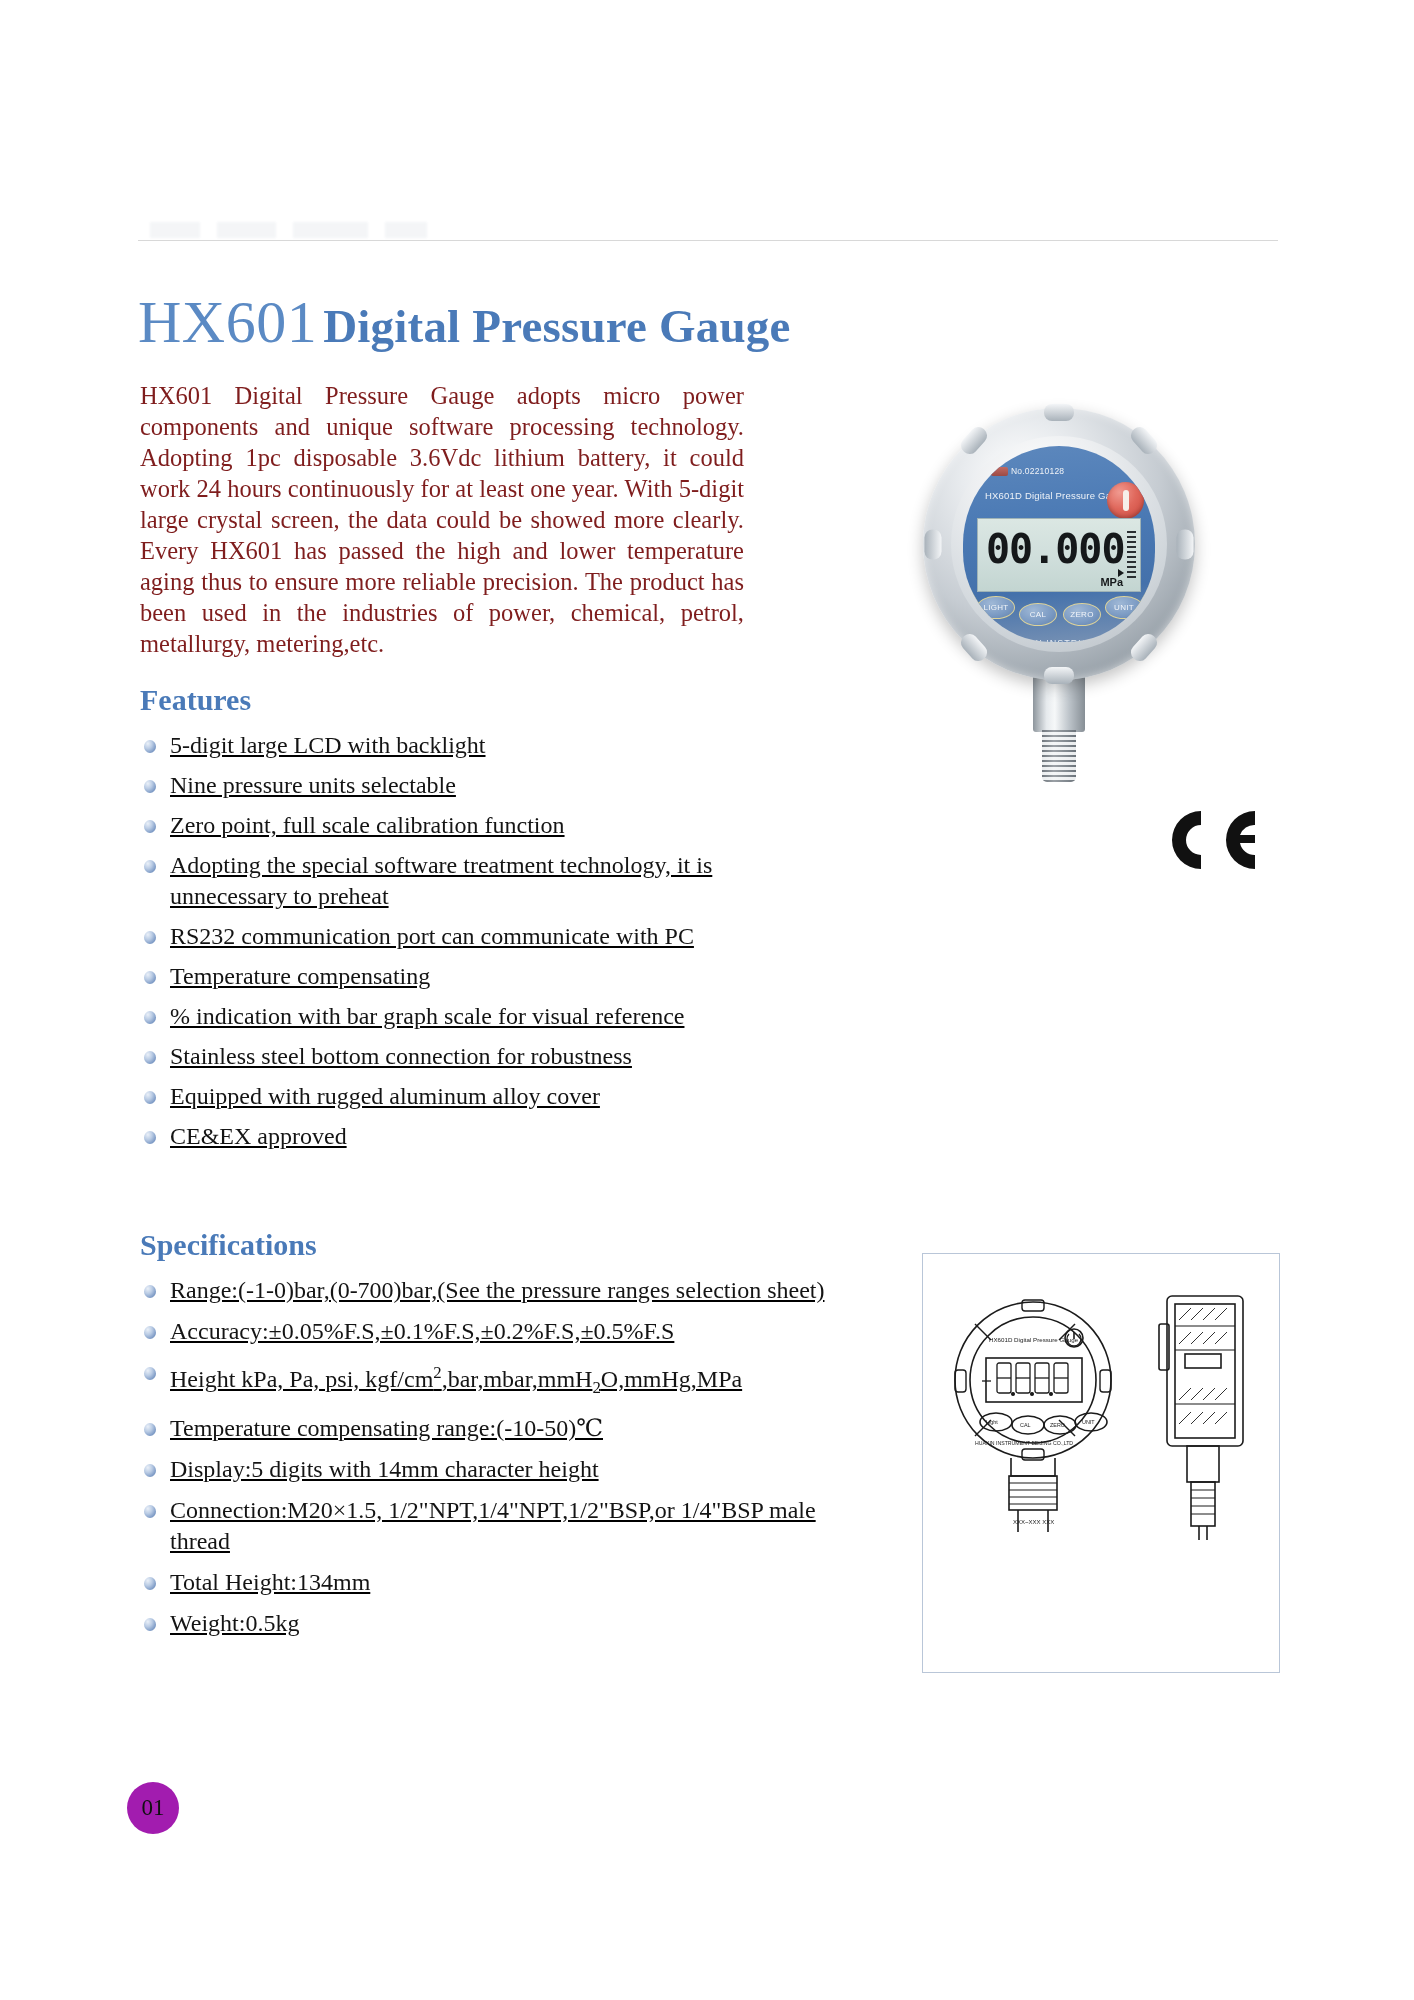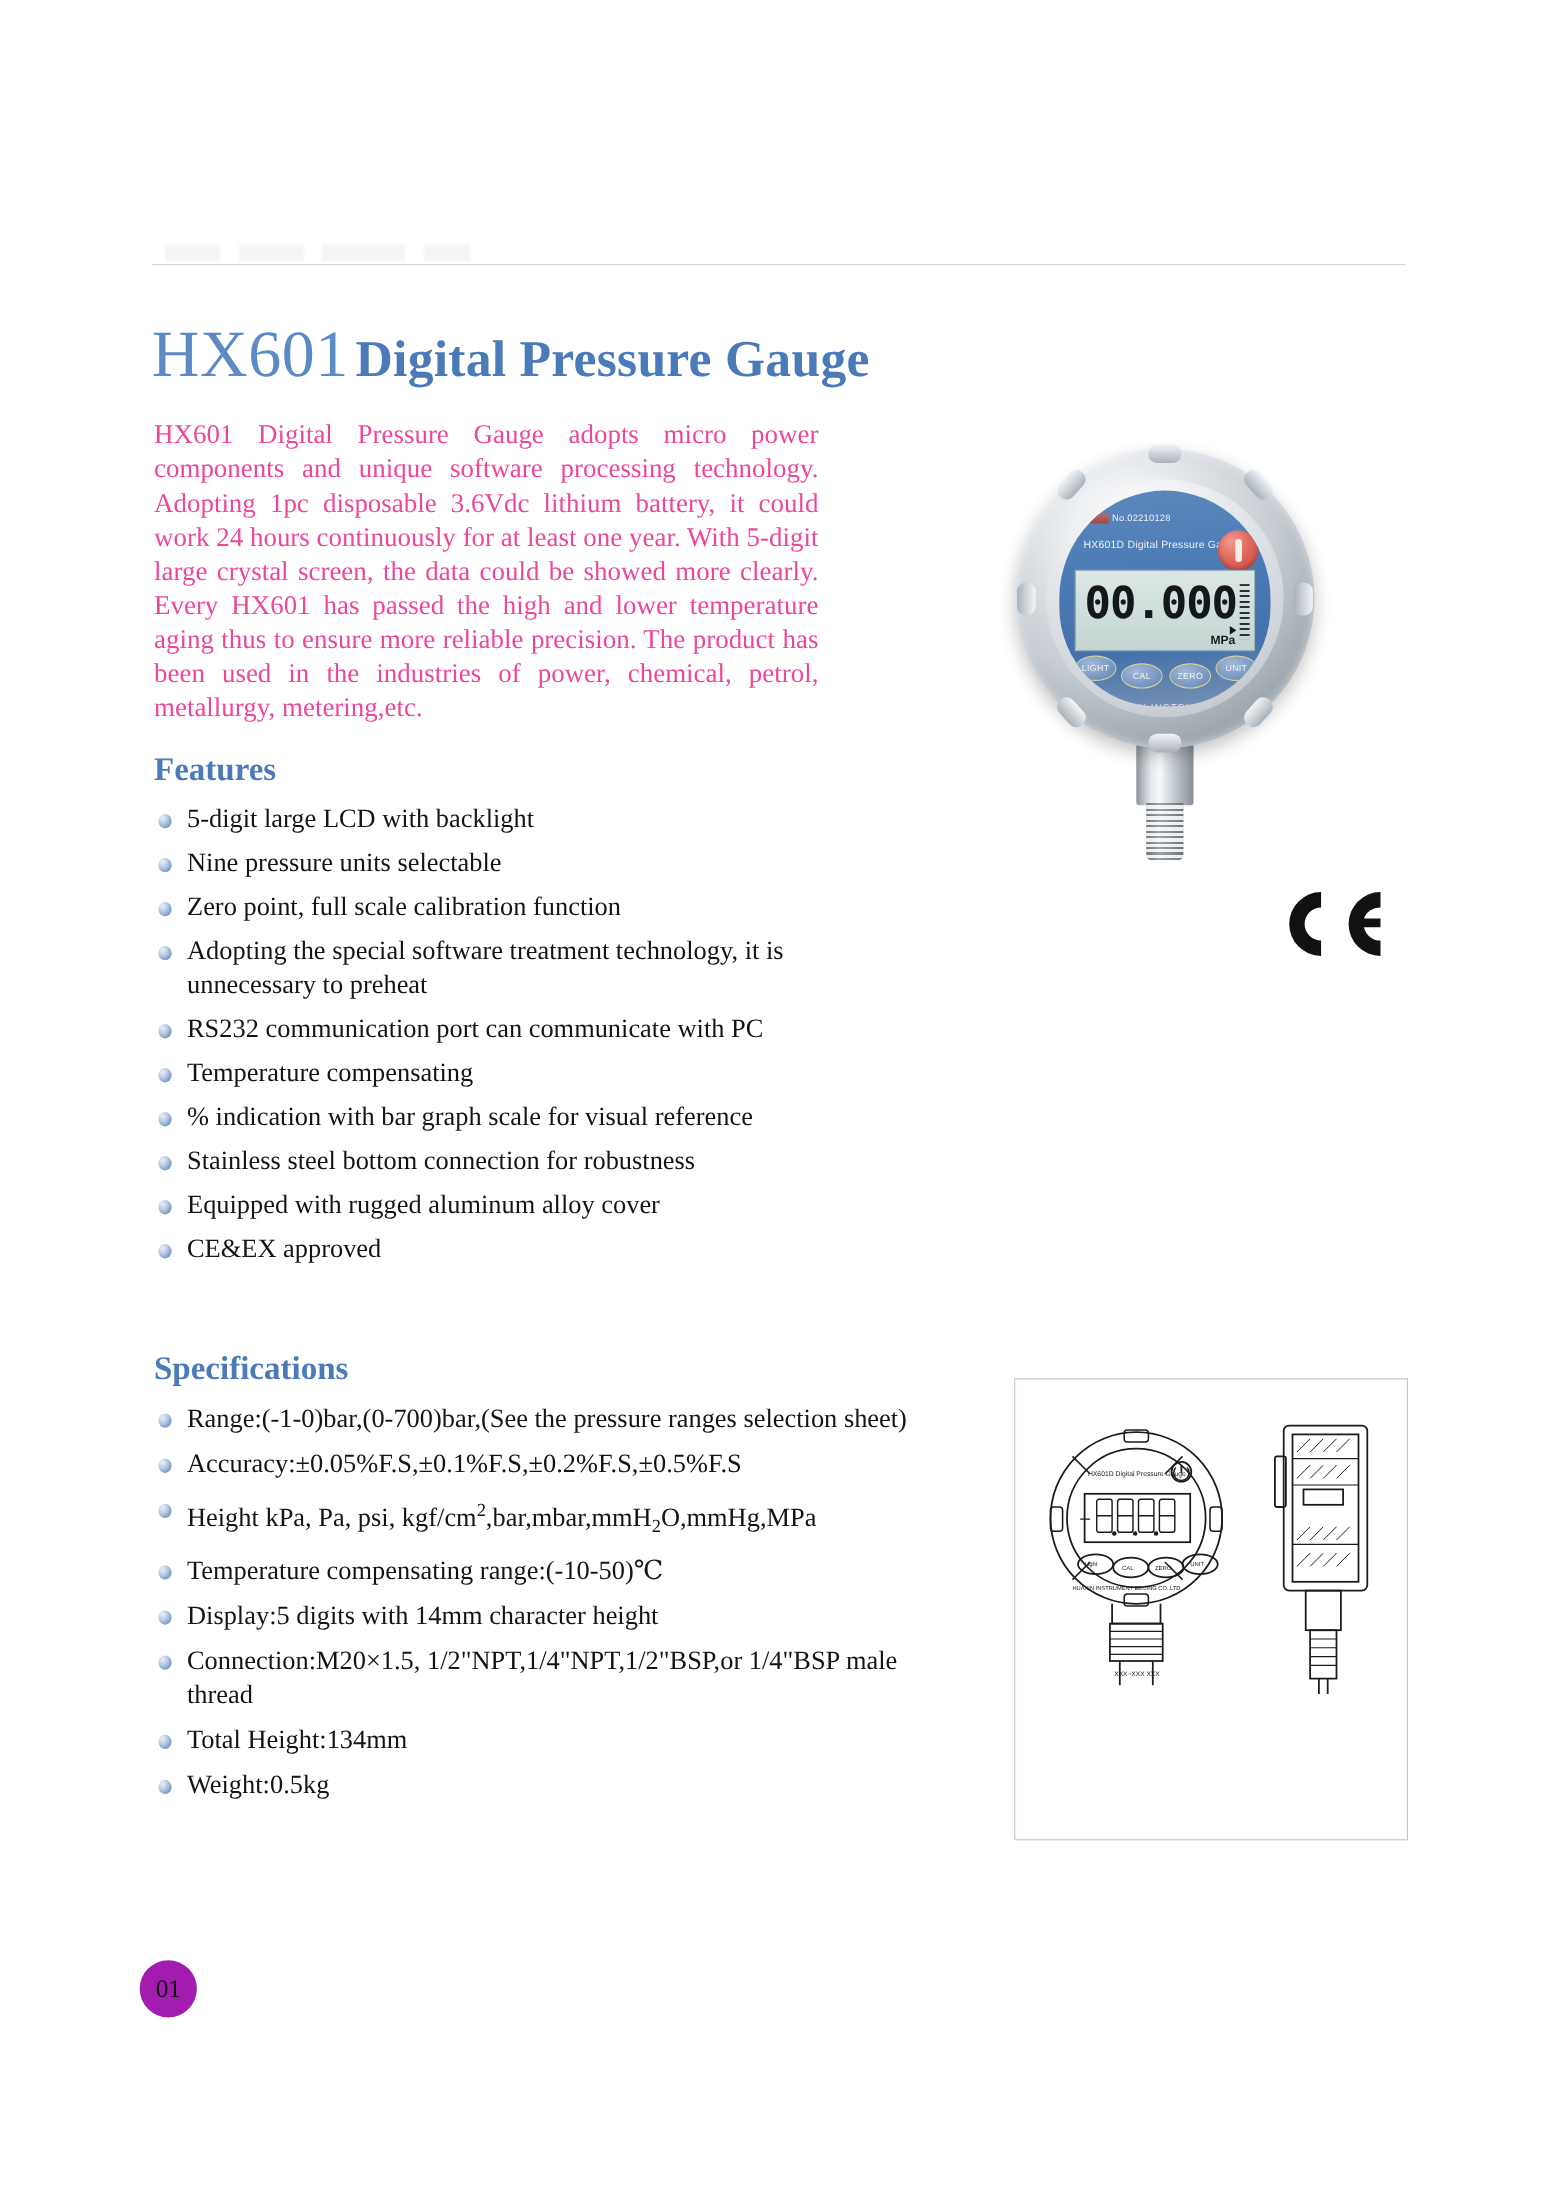--- a/index.html
+++ b/index.html
@@ -30,34 +30,34 @@
   }
   .title-rest {
     font-family: "Liberation Serif", "DejaVu Serif", serif;
     font-size: 47px; font-weight: 700; color: #4a7ab8; letter-spacing: .2px;
     margin-left: 6px;
   }
 
   
   .intro {
     position: absolute; left: 140px; top: 380px; width: 604px;
-    font-size: 24.5px; line-height: 31px; color: #ec4899;
+    font-size: 24.5px; line-height: 31px; color: #7f1d1d;
     text-align: justify; text-justify: inter-word;
   }
 
   
   .sec-head {
     font-size: 30px; font-weight: 700; color: #4a7ab8;
     font-family: "Liberation Serif","DejaVu Serif",serif;
   }
   #features-head { position: absolute; left: 140px; top: 683px; }
   #specs-head    { position: absolute; left: 140px; top: 1228px; }
 
   
-  .blist { position: absolute; left: 140px; list-style: none; }
+  .blist { position: absolute; left: 140px; list-style: none; text-decoration: underline; }
   #features-list { top: 730px; width: 640px; }
   #specs-list    { top: 1275px; width: 700px; }
 
   .blist li {
     position: relative; padding-left: 30px;
     font-size: 24px; line-height: 31px; color: #141414;
     margin-bottom: 9px;
   }
   #specs-list li { margin-bottom: 10px; }
 

